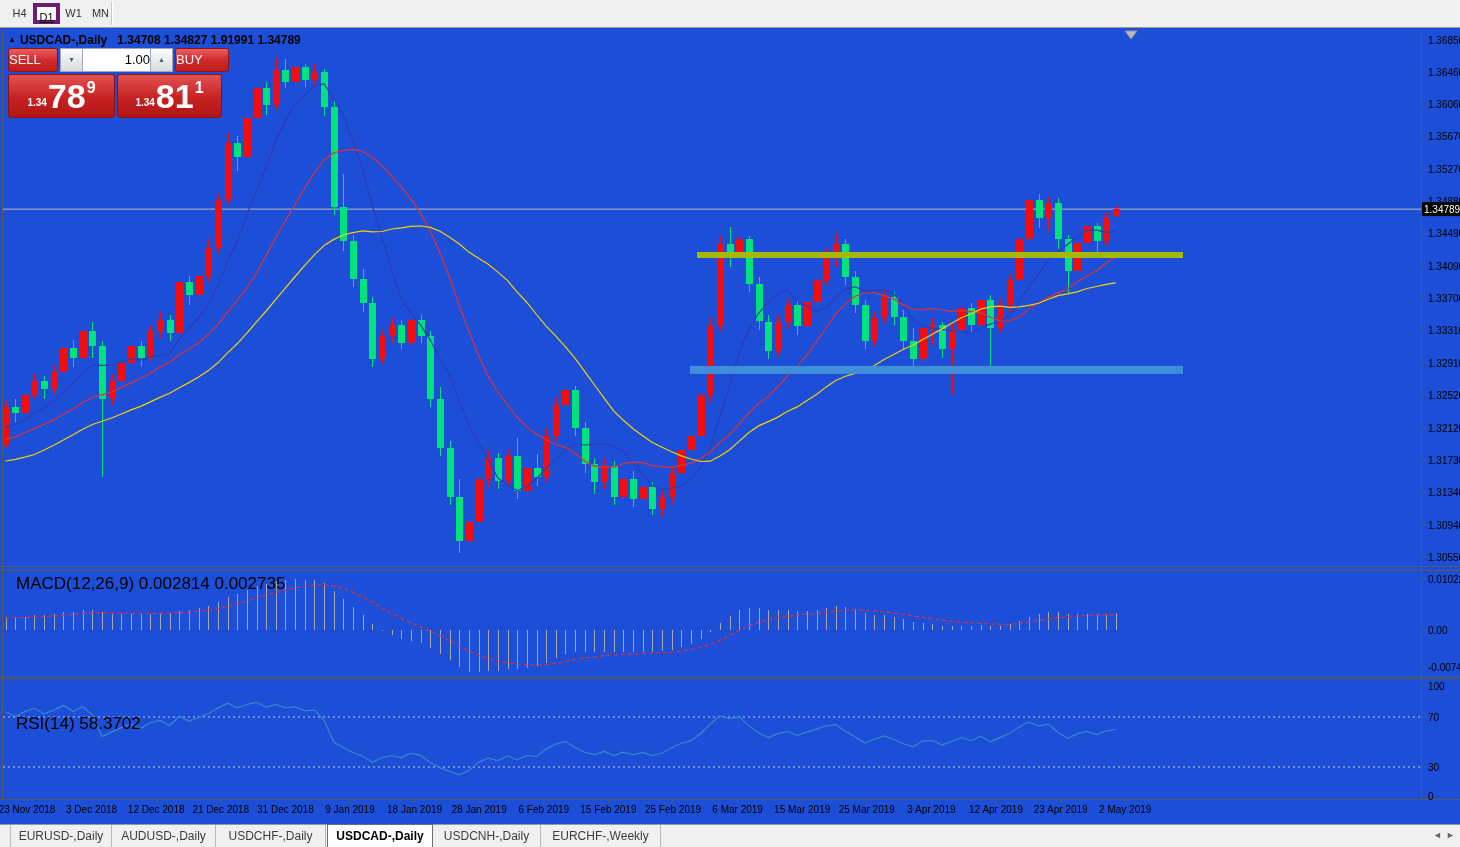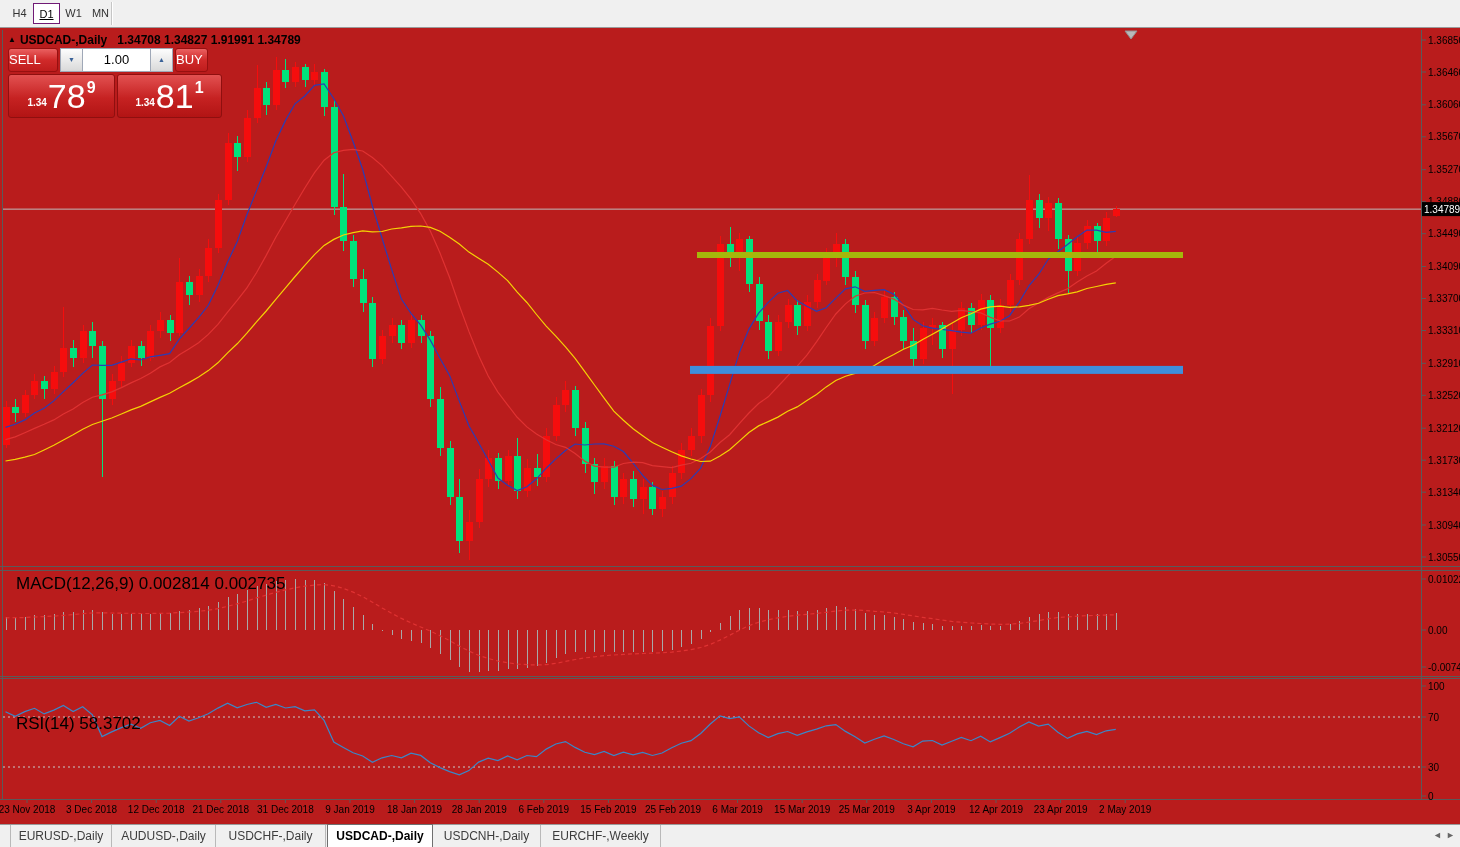--- a/index.html
+++ b/index.html
@@ -1,58 +1,58 @@
 <!DOCTYPE html>
 <html><head>
 <meta charset="utf-8">
 <style>
   * { margin:0; padding:0; box-sizing:border-box; }
   html,body { width:1460px; height:847px; overflow:hidden; background:#fff;
               font-family:"Liberation Sans", sans-serif; }
-  #stage { position:relative; width:1460px; height:847px; background:#b91c1c; }
+  #stage { position:relative; width:1460px; height:847px; background:#1d4ed8; }
 
   
   #toolbar { position:absolute; left:0; top:0; width:1460px; height:28px;
              background:#f0f0f0; border-bottom:1px solid #9a9a9a; }
   .tf-tab { position:absolute; top:3px; width:27px; height:21px; line-height:21px;
             text-align:center; font-size:11px; color:#333; cursor:default; }
-  .tf-tab.active { background:#fff; border:1px solid #701a75; color:#000;text-decoration:underline; }
+  .tf-tab.active { background:#fff; border:4px solid #701a75; color:#000;text-decoration:underline; }
   #tb-sep { position:absolute; left:111px; top:2px; height:23px; width:0;
             border-left:1px solid #c6c6c6; border-right:1px solid #fff; }
 
   
   #chart-header { position:absolute; left:8px; top:33px; font-size:12px; font-weight:bold;
                   color:#000; z-index:5; }
   #chart-header .mark { font-size:8px; vertical-align:2px; margin-right:4px; }
   #chart-header .quote { margin-left:10px; }
 
   
   #trade-panel { position:absolute; left:8px; top:48px; width:214px; z-index:6; }
   .tp-row1 { position:relative; height:24px; }
   .btn-red { background:linear-gradient(180deg,#ea6060 0%,#d02a2a 50%,#bf1d1d 100%);
              border:1px solid #971010; border-radius:3px; color:#fff;
              font-size:13px; text-align:left; line-height:22px; }
   #sell-btn { position:absolute; left:0; top:0; width:50px; height:24px; }
-  #buy-btn  { position:absolute; left:167px; top:0; width:33px; height:24px; }
+  #buy-btn  { position:absolute; left:167px; top:0; width:54px; height:24px; }
   #vol-box  { position:absolute; left:52px; top:0; width:113px; height:24px;
               background:#fff; border:1px solid #9fa8b7; display:flex; }
   .spin-btn { width:22px; height:22px; background:linear-gradient(180deg,#fdfdfd,#d9d9d9);
               font-size:7px; color:#3a6298; text-align:center; line-height:22px; }
   #vol-down { border-right:1px solid #9fa8b7; }
   #vol-up   { border-left:1px solid #9fa8b7; }
-  #vol-value { flex:1; font-size:13px; color:#000; text-align:center; line-height:22px; }
+  #vol-value { flex:1; font-size:13px; color:#000; text-align:right; line-height:22px; }
   .tp-row2 { position:relative; height:44px; margin-top:2px; }
   .price-box { position:absolute; top:0; height:44px; color:#fff;
                background:linear-gradient(180deg,#e25151 0%,#c62222 55%,#b21414 100%);
                border:1px solid #8f0f0f; border-radius:3px; display:flex;
                align-items:center; justify-content:center; }
   #sell-price-box { left:0; width:107px; }
   #buy-price-box  { left:109px; width:105px; }
   .pb-small { font-size:10px; font-weight:bold; margin-top:12px; }
-  .pb-big   { font-size:34px; font-weight:normal; line-height:40px; margin:0 1px; }
+  .pb-big   { font-size:34px; font-weight:bold; line-height:40px; margin:0 1px; }
   .pb-sup   { font-size:16px; font-weight:bold; margin-bottom:16px; }
 
   
   .pane-label { position:absolute; left:8px; font-size:17px; color:#000; z-index:4;margin-left:8px; }
   #macd-label { top:574px; }
   #rsi-label  { top:714px; }
 
   
   #tabbar { position:absolute; left:0; top:824px; width:1460px; height:23px;
             background:#f0f0f0; border-top:1px solid #9a9a9a;padding-left:9px; }

